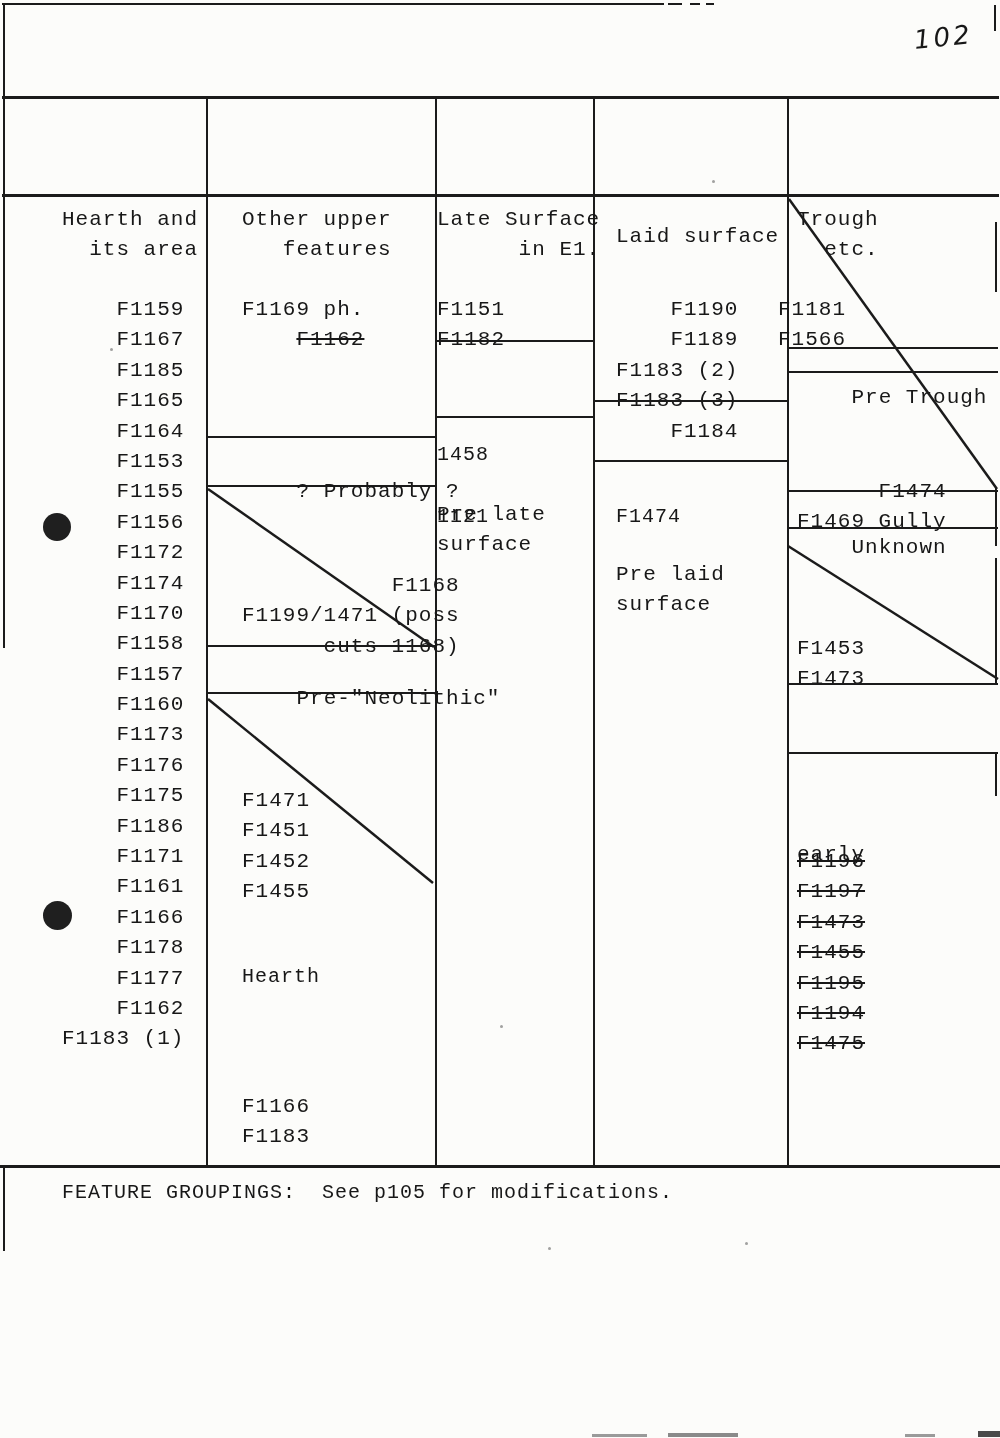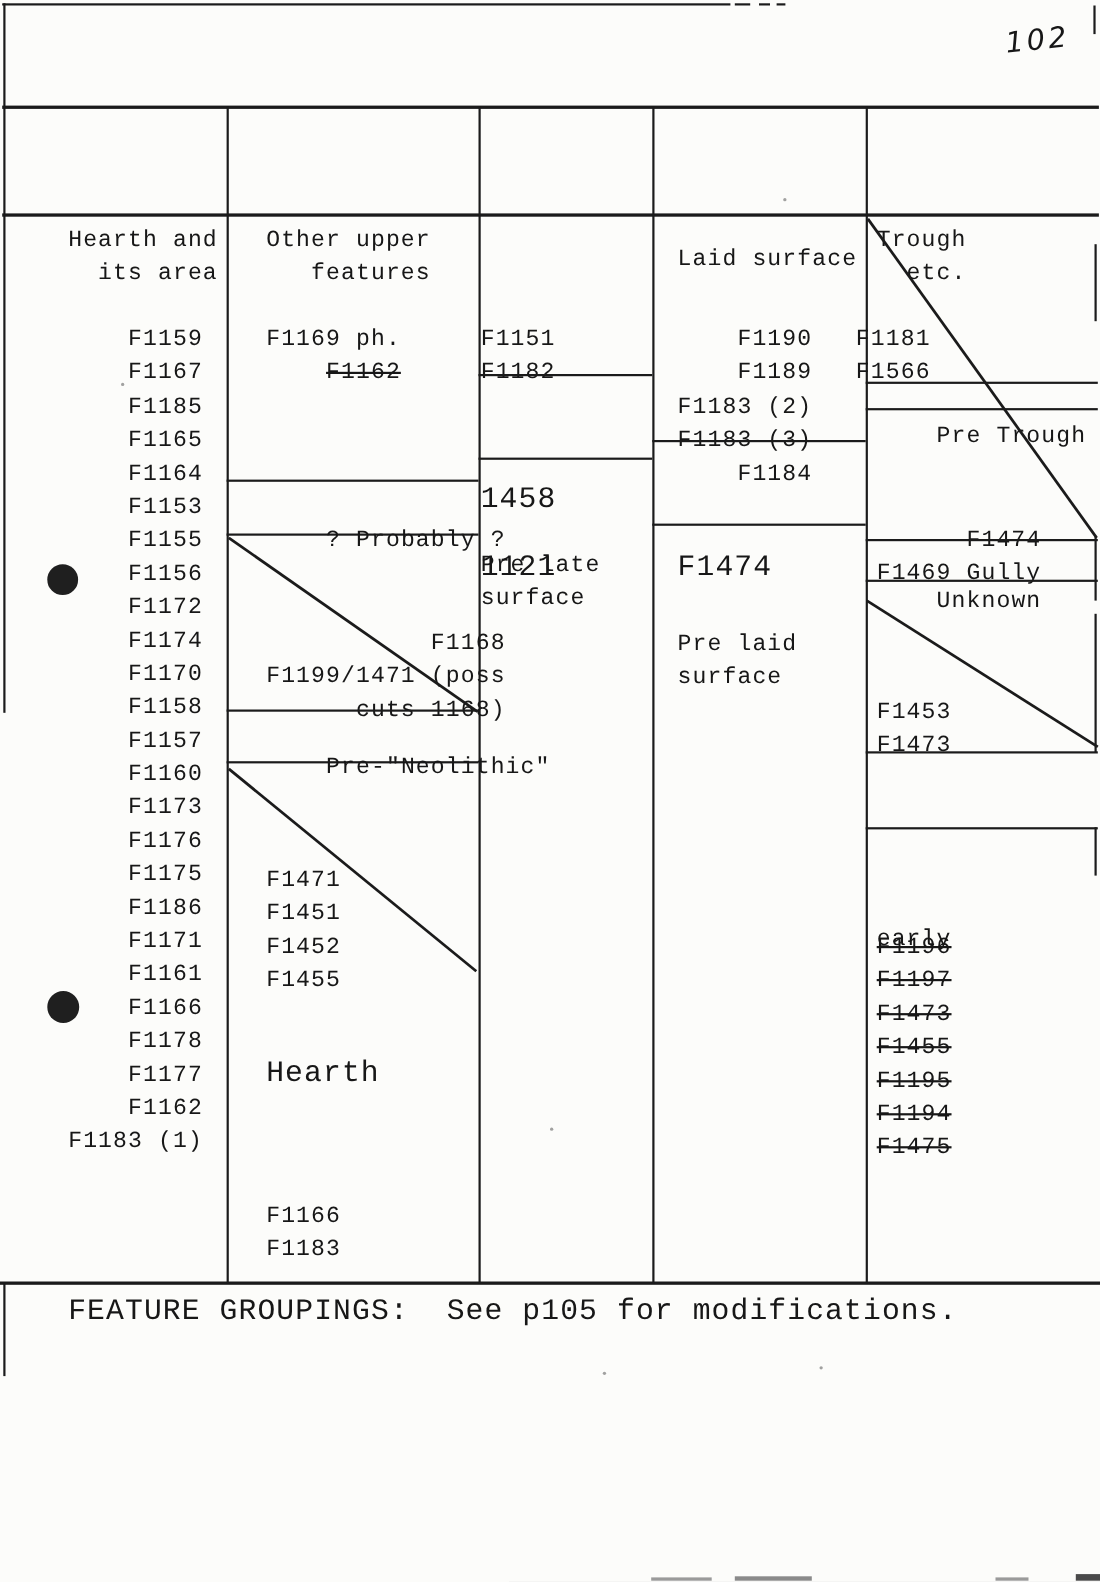--- a/index.html
+++ b/index.html
@@ -1,18 +1,18 @@
 <!DOCTYPE html>
 <html><head>
 <meta charset="utf-8">
 <style>
   html,body{margin:0;padding:0;background:#e9e9e9;}
   .page{position:relative;width:1000px;height:1438px;background:#fcfcfa;overflow:hidden;
         font-family:"Liberation Mono","DejaVu Sans Mono",monospace;color:#171717;}
-  .t{position:absolute;font-size:27px;letter-spacing:1px;line-height:30.4px;white-space:pre;}
+  .t{position:absolute;font-size:20px;letter-spacing:1px;line-height:30.4px;white-space:pre;}
   .list{position:absolute;font-size:21px;letter-spacing:1px;white-space:pre;text-align:right;}
   .list .line{height:30.4px;line-height:30.4px;}
   .struck{text-decoration:line-through;text-decoration-thickness:2px;}
   .hline{position:absolute;background:#1b1b1b;height:2px;}
   .vline{position:absolute;background:#1b1b1b;width:2px;}
   .cellbox{position:absolute;box-sizing:border-box;border-top:2px solid #1b1b1b;border-bottom:2px solid #1b1b1b;
            font-size:21px;letter-spacing:1px;line-height:30.4px;white-space:pre;}
   .punch{position:absolute;background:#1f1f1f;border-radius:50%;}
   .speck{position:absolute;background:#555;border-radius:50%;opacity:.55;}
   .artifact{position:absolute;}
@@ -47,20 +47,23 @@
   <div class="vline" style="left:995px;top:488px;height:58px;"></div>
   <div class="vline" style="left:995px;top:558px;height:126px;"></div>
   <div class="vline" style="left:995px;top:752px;height:44px;"></div>
 
   <div class="list" style="left:62px;top:136px;">
     
   <div class="line">Hearth and</div><div class="line">its area</div></div>
   <div class="list" style="left:242px;top:136px;">
     
   <div class="line">Other upper</div><div class="line">features</div></div>
+  <div class="list" style="left:437px;top:136px;">
+    
+  <div class="line">Late Surface</div><div class="line">in E1.</div></div>
   <div class="list" style="left:616px;top:153px;">
     
   <div class="line">Laid surface</div></div>
   <div class="list" style="left:797px;top:136px;">
     
   <div class="line">Trough</div><div class="line">etc.</div></div>
 
   <div class="list" style="left:62px;top:226px;">
     
   <div class="line">F1159</div><div class="line">F1167</div><div class="line">F1185</div><div class="line">F1165</div><div class="line">F1164</div><div class="line">F1153</div><div class="line">F1155</div><div class="line">F1156</div><div class="line">F1172</div><div class="line">F1174</div><div class="line">F1170</div><div class="line">F1158</div><div class="line">F1157</div><div class="line">F1160</div><div class="line">F1173</div><div class="line">F1176</div><div class="line">F1175</div><div class="line">F1186</div><div class="line">F1171</div><div class="line">F1161</div><div class="line">F1166</div><div class="line">F1178</div><div class="line">F1177</div><div class="line">F1162</div><div class="line">F1183 (1)</div></div>
@@ -92,21 +95,21 @@
     <div class="list-inline">
       
     <div class="line">Pre late</div><div class="line">surface</div></div>
   </div>
   <div class="t" style="left:437px;top:440px;">1458</div>
   <div class="t" style="left:437px;top:502px;">1121</div>
 
   <div class="list" style="left:616px;top:226px;">
     
   <div class="line">F1190</div><div class="line">F1189</div><div class="line">F1183 (2)</div><div class="line">F1183 (3)</div><div class="line">F1184</div></div>
-  <div class="cellbox" style="left:593px;top:400px;width:194px;height:78px;padding:18px 0 0 23px;">
+  <div class="cellbox" style="left:593px;top:400px;width:194px;height:62px;padding:6px 0 0 23px;">
     <div>
       
     <div class="line">Pre laid</div><div class="line">surface</div></div>
   </div>
   <div class="t" style="left:616px;top:502px;">F1474</div>
 
   <div class="list" style="left:778px;top:226px;">
     
   <div class="line">F1181</div><div class="line">F1566</div></div>
   <div class="cellbox" style="left:787px;top:347px;width:211px;height:26px;padding:4px 0 0 10px;">

